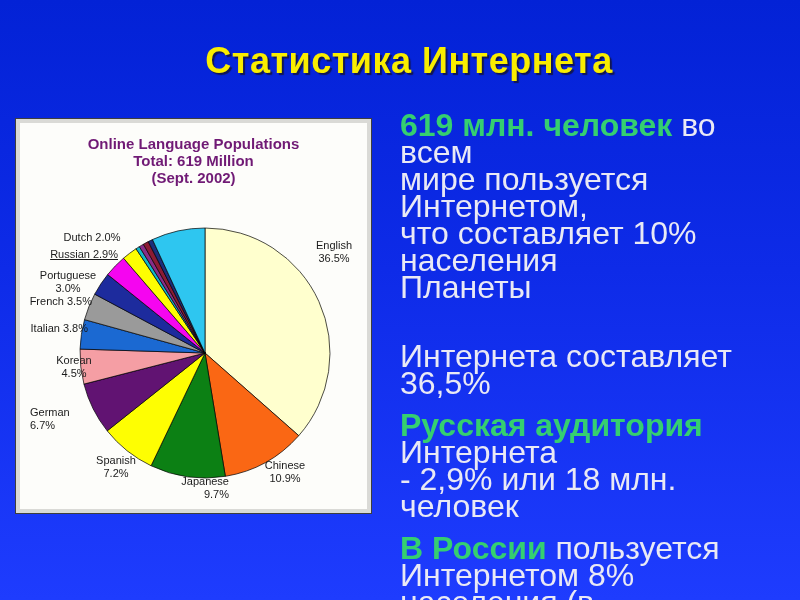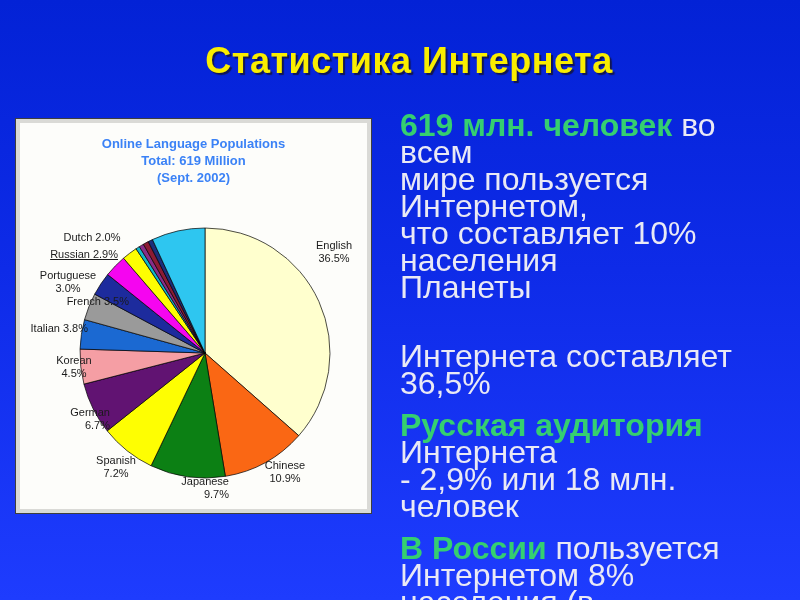--- a/index.html
+++ b/index.html
@@ -25,38 +25,38 @@
   .chart-panel{
     position:absolute;left:15px;top:118px;width:357px;height:396px;
     background:#FDFDFA;
     border:1px solid #3E3E3E;
     box-shadow:inset 0 0 0 4px #DADAD6;
     box-sizing:border-box;
   }
   .chart-title{
     position:absolute;left:0;top:16px;width:100%;
     text-align:center;
-    font-size:13px;font-weight:bold;color:#3b82f6;
+    font-size:15px;font-weight:bold;color:#701a75;
     line-height:17px;
     white-space:pre-line;
   }
   .pie-svg{position:absolute;left:0;top:0;}
   .pie-label{
     position:absolute;
     font-size:11px;line-height:13px;color:#1b1b1b;
     white-space:pre-line;
   }
   .lb-english   {left:285px;top:120px;width:66px;text-align:center;}
   .lb-chinese   {left:227px;top:340px;width:84px;text-align:center;}
   .lb-japanese  {left:117px;top:356px;width:96px;text-align:right;}
   .lb-spanish   {left:56px; top:335px;width:88px;text-align:center;}
-  .lb-german    {left:14px; top:287px;width:80px;text-align:right;}
+  .lb-german    {left:14px; top:287px;width:80px;text-align:left;}
   .lb-korean    {left:20px;  top:235px;width:76px;text-align:center;}
   .lb-italian   {left:0px;  top:203px;width:72px;text-align:right;}
-  .lb-french    {left:4px;  top:176px;width:72px;text-align:right;padding-left:37px;}
+  .lb-french    {left:4px;  top:176px;width:72px;text-align:right;}
   .lb-portuguese{left:14px; top:150px;width:76px;text-align:center;}
   .lb-russian   {left:10px; top:129px;width:92px;text-align:right;text-decoration:underline;}
   .lb-dutch     {left:30px; top:112px;width:92px;text-align:center;}
   
   .text-column{
     position:absolute;left:400px;top:112px;width:392px;
   }
   .para{
     margin:0 0 15px 0;
     font-size:32px;line-height:27px;

